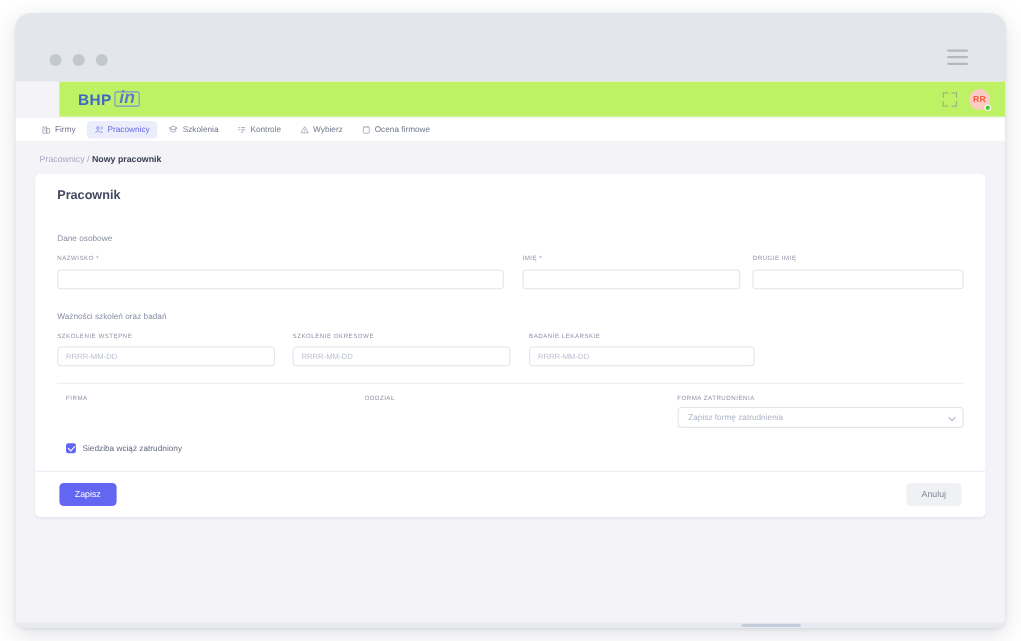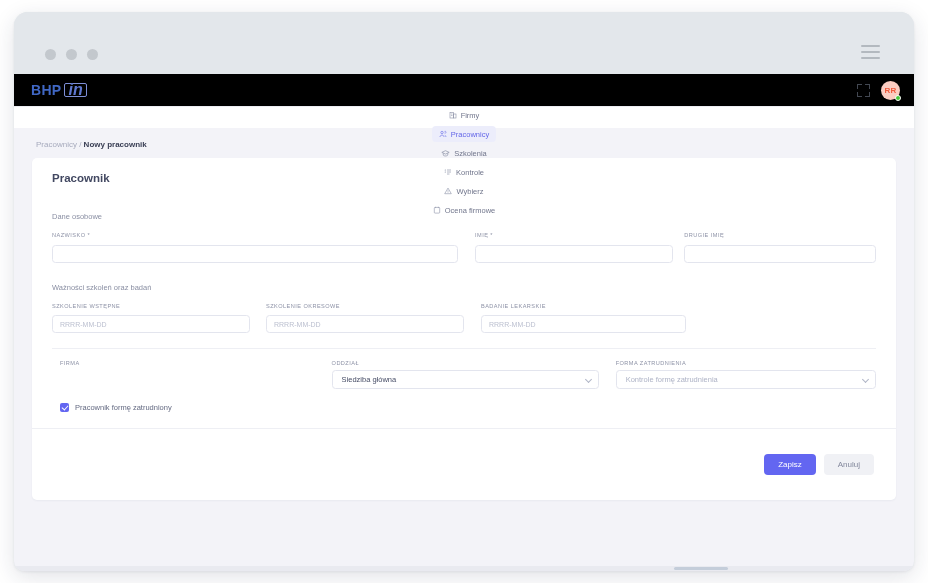--- a/index.html
+++ b/index.html
@@ -65,24 +65,25 @@
     top: 62px;
     width: 900px;
     height: 497px;
     background: #f3f3f8;
     overflow: hidden;
   }
 
   
   .app-header {
     height: 32px;
-    background: #000000;
+    background: #bef264;
     display: flex;
     padding: 0 17px;
     position: relative;
+    margin-left: 40px;
   }
   .logo {
     display: flex;
     align-items: center;
     gap: 3px;
   }
   .logo-text {
     color: #4067c4;
     font-weight: bold;
     font-size: 14px;
@@ -146,21 +147,20 @@
 
   
   .app-nav {
     height: 22px;
     background: #ffffff;
     border-top: 1px solid #edeef3;
     display: flex;
     align-items: center;
     padding: 0 17px;
     gap: 3px;
-    flex-direction: column;
   }
   .nav-item {
     display: flex;
     align-items: center;
     gap: 4px;
     font-size: 7.5px;
     color: #71768c;
     padding: 3.5px 7px;
     border-radius: 4px;
     white-space: nowrap;
@@ -299,23 +299,23 @@
     left: 2.6px; top: 1px;
     width: 3px; height: 5px;
     border: solid #fff;
     border-width: 0 1.3px 1.3px 0;
     transform: rotate(42deg);
   }
   .checkbox-label { font-size: 7.5px; color: #646a82; }
 
   .card-footer {
     border-top: 1px solid #eeeff4;
-    padding: 25px 22px;
-    display: flex;
-    justify-content: flex-end;
+    padding: 10px 22px;
+    display: flex;
+    justify-content: space-between;
     gap: 8px;
   }
   .btn {
     font-size: 8px;
     border-radius: 4px;
     padding: 6px 14px;
     border: none;
     cursor: pointer;
     font-family: "Liberation Sans", sans-serif;
   }
@@ -482,37 +482,33 @@
         <div class="sep"></div>
       </div>
 
 
       <div class="row" style="padding: 11px 20px 0 28px;">
         <div style="width:265px;">
           <label class="field-label">FIRMA</label>
         </div>
         <div style="width:278px; margin-left:17px;">
           <label class="field-label">ODDZIAŁ</label>
-          <div class="select-wrap">
-            <div class="select">Siedziba główna</div>
-            <span class="chev"></span>
-          </div>
         </div>
         <div style="width:271px; margin-left:17px;">
           <label class="field-label">FORMA ZATRUDNIENIA</label>
           <div class="select-wrap">
-            <div class="select placeholder">Kontrole formę zatrudnienia</div>
+            <div class="select placeholder">Zapisz formę zatrudnienia</div>
             <span class="chev"></span>
           </div>
         </div>
       </div>
 
       <div class="checkbox-row" style="padding-left:28px;">
         <span class="checkbox"></span>
-        <span class="checkbox-label">Pracownik formę zatrudniony</span>
+        <span class="checkbox-label">Siedziba wciąż zatrudniony</span>
       </div>
 
       <div class="card-footer">
         <button class="btn btn-primary">Zapisz</button>
         <button class="btn btn-secondary">Anuluj</button>
       </div>
 
     </div>
 
     <div class="scroll-hint">

